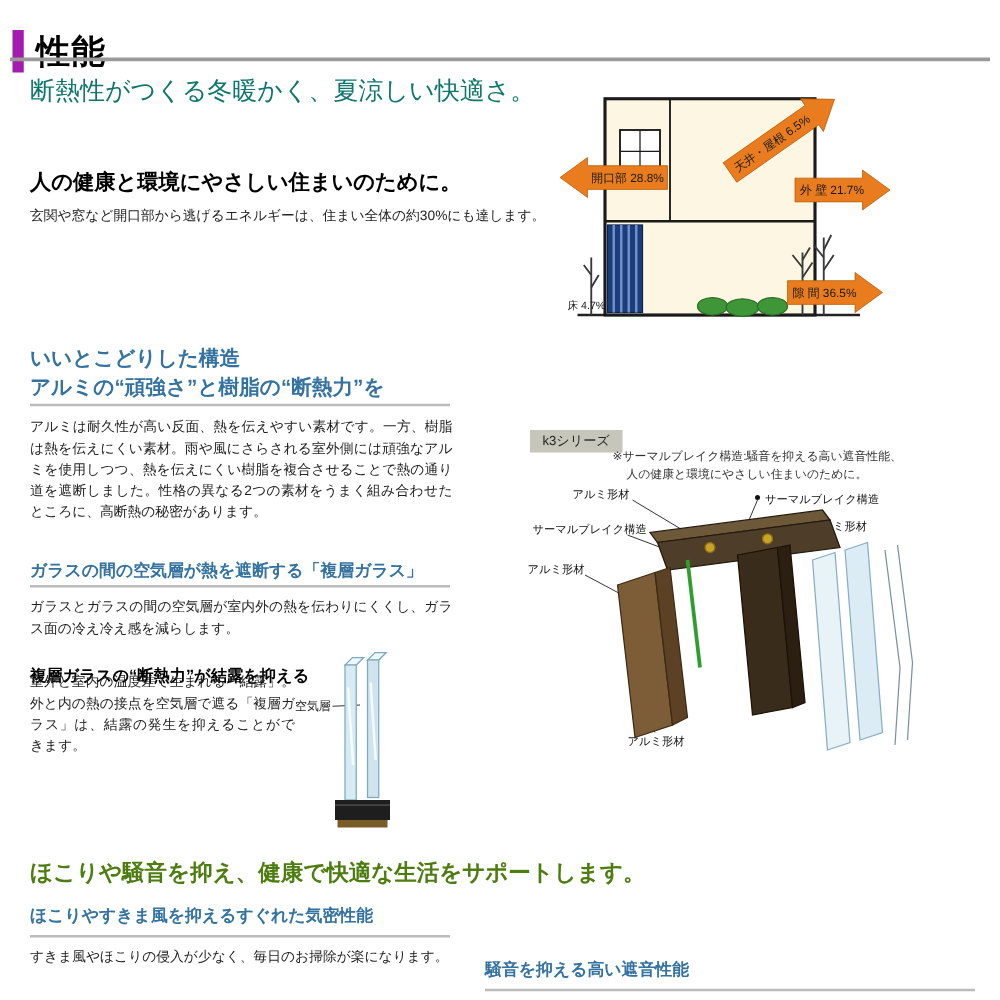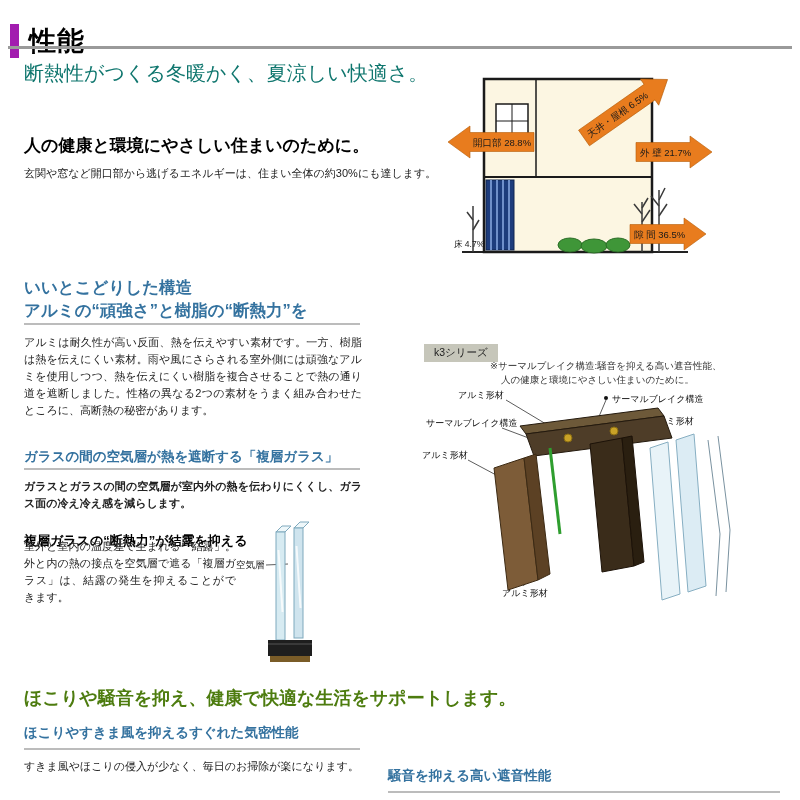--- a/index.html
+++ b/index.html
@@ -146,21 +146,21 @@
       <polygon points="96,84 126,74 140,196 110,206" fill="#7d5c38" stroke="#3c2a14" stroke-width="1"></polygon>
       <polygon points="126,74 138,70 152,190 140,196" fill="#5c4124" stroke="#3c2a14" stroke-width="1"></polygon>
     </g>
     <line x1="152" y1="64" x2="162" y2="150" stroke="#2f9e2f" stroke-width="3"></line>
     <circle cx="170" cy="54" r="4" fill="#c9a227" stroke="#8a6d12"></circle>
     <circle cx="216" cy="47" r="4" fill="#c9a227" stroke="#8a6d12"></circle>
   </svg>
 
   <div class="blue-head blue-md abs" style="top:448px;left:24px;">ガラスの間の空気層が熱を遮断する「複層ガラス」</div>
   <div class="rule abs" style="top:468px;left:24px;width:336px;"></div>
-  <div class="body-text abs" style="top:478px;left:24px;width:338px;font-weight:bold;">ガラスとガラスの間の空気層が室内外の熱を伝わりにくくし、ガラス面の冷え冷え感を減らします。</div>
+  <div class="body-text abs" style="top:478px;left:24px;width:338px;">ガラスとガラスの間の空気層が室内外の熱を伝わりにくくし、ガラス面の冷え冷え感を減らします。</div>
   <div class="bold-sub abs" style="top:532px;left:24px;">複層ガラスの“断熱力”が結露を抑える</div>
   <div class="body-text abs" style="top:538px;left:24px;width:212px;">室外と室内の温度差で生まれる「結露」。外と内の熱の接点を空気層で遮る「複層ガラス」は、結露の発生を抑えることができます。</div>
 
   <svg class="abs" style="top:520px;left:234px;" width="100" height="148" viewBox="0 0 100 148">
     <text x="2" y="48" font-size="9.5" fill="#1a1a1a">空気層</text>
     <line x1="32" y1="45" x2="54" y2="44" stroke="#333" stroke-width="0.8"></line>
     <g>
       <polygon points="42,12 51,12 57,6 48,6" fill="#eef7fa" stroke="#7fa9bd" stroke-width="1"></polygon>
       <polygon points="60,8 69,8 75,2 66,2" fill="#eef7fa" stroke="#7fa9bd" stroke-width="1"></polygon>
       <rect x="42" y="12" width="9" height="108" fill="#d7ebf2" stroke="#7fa9bd" stroke-width="1"></rect>

